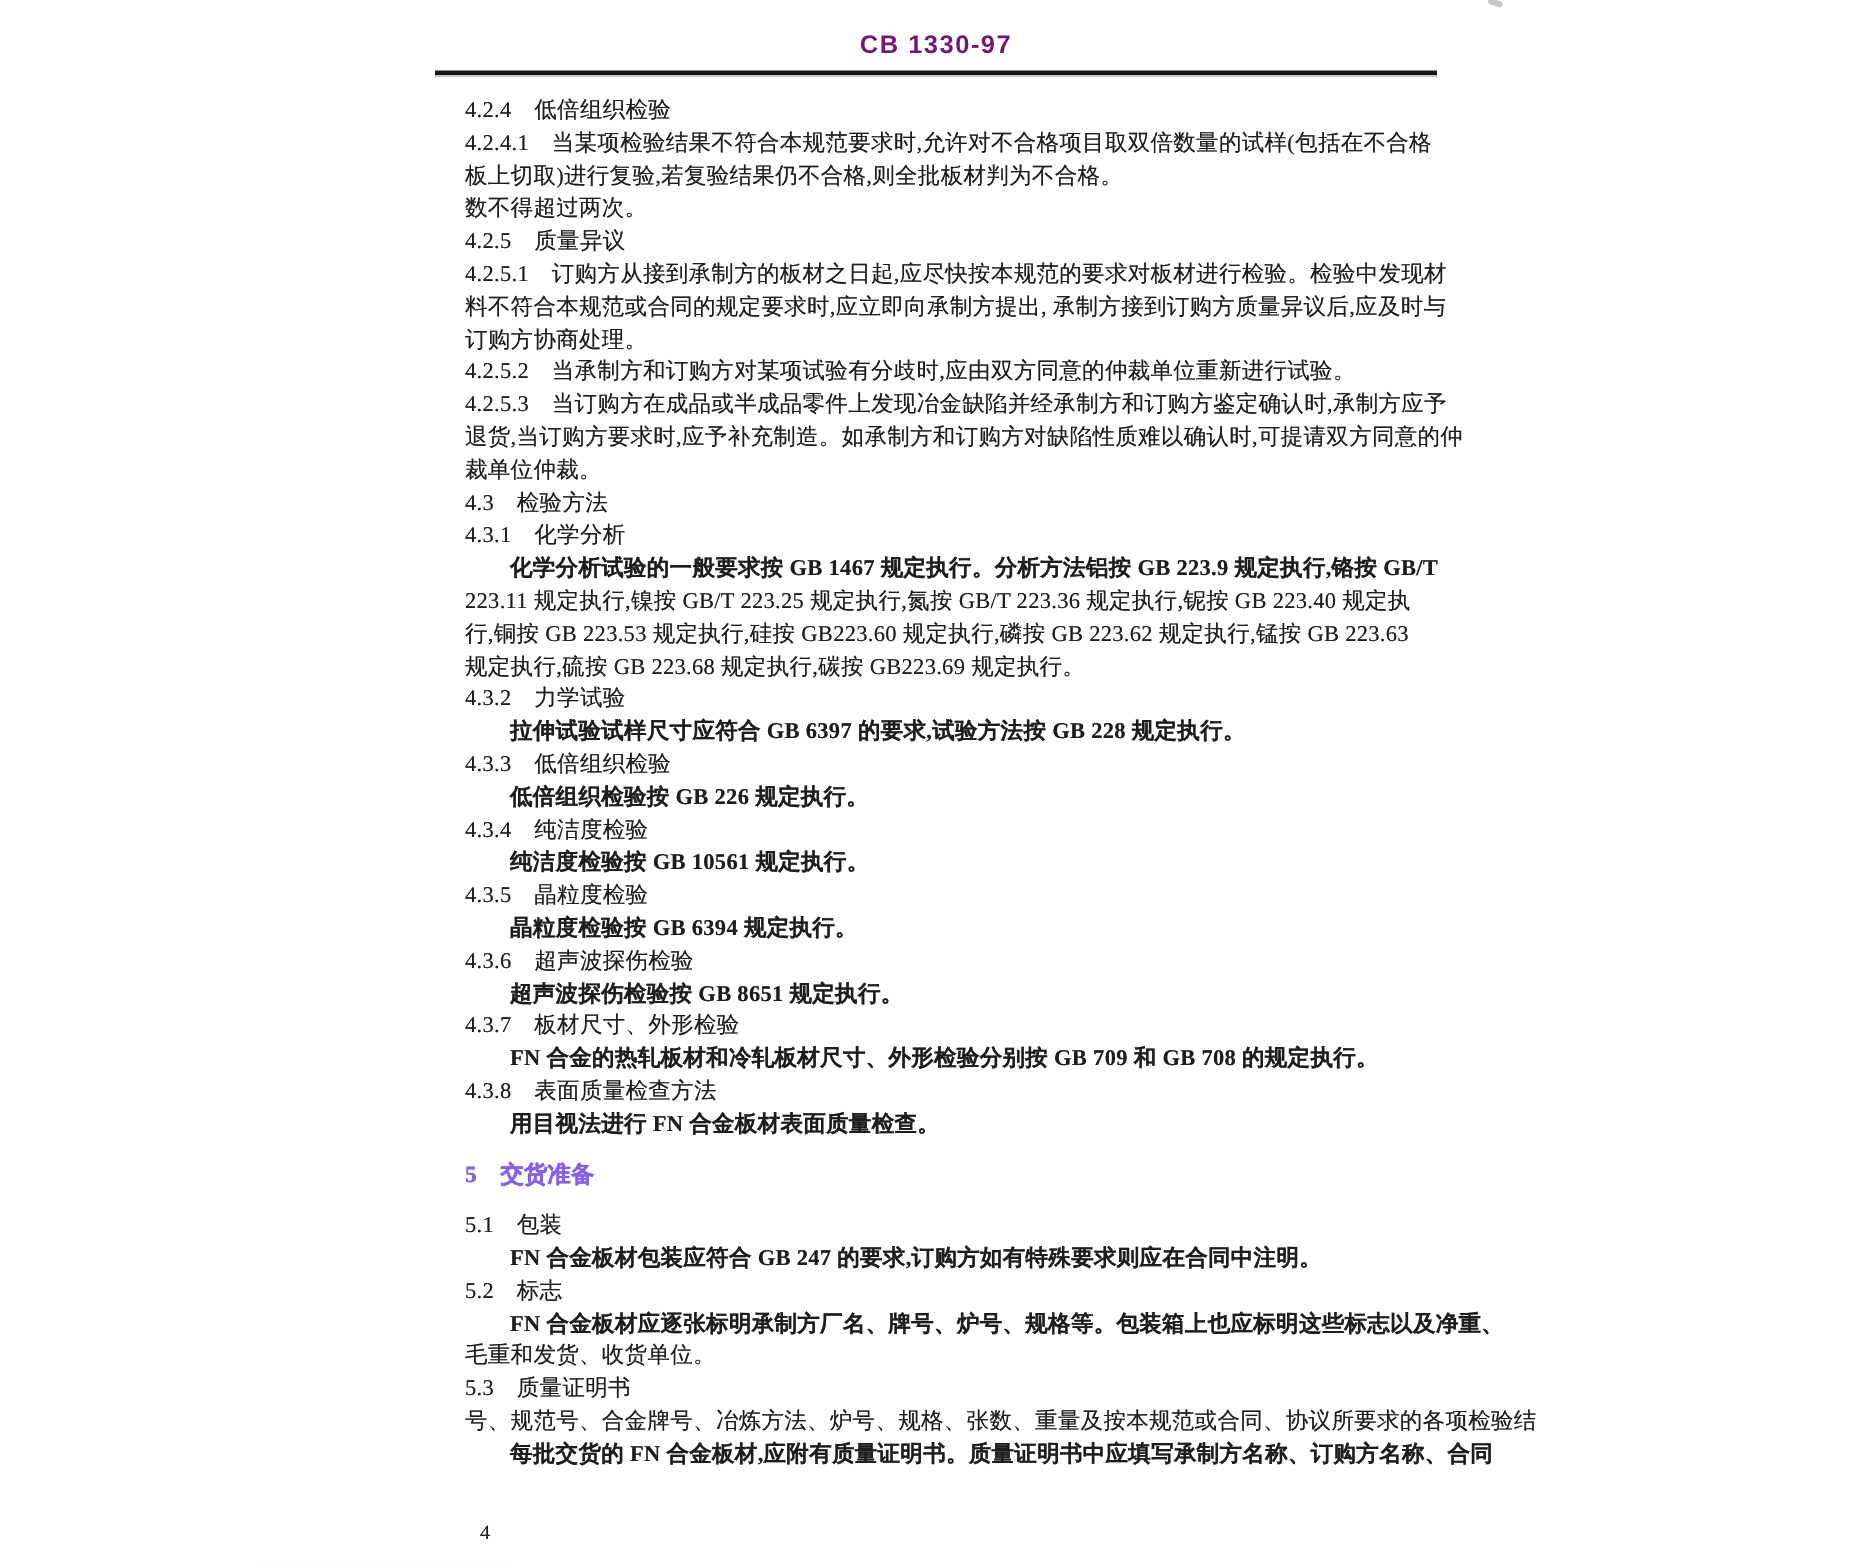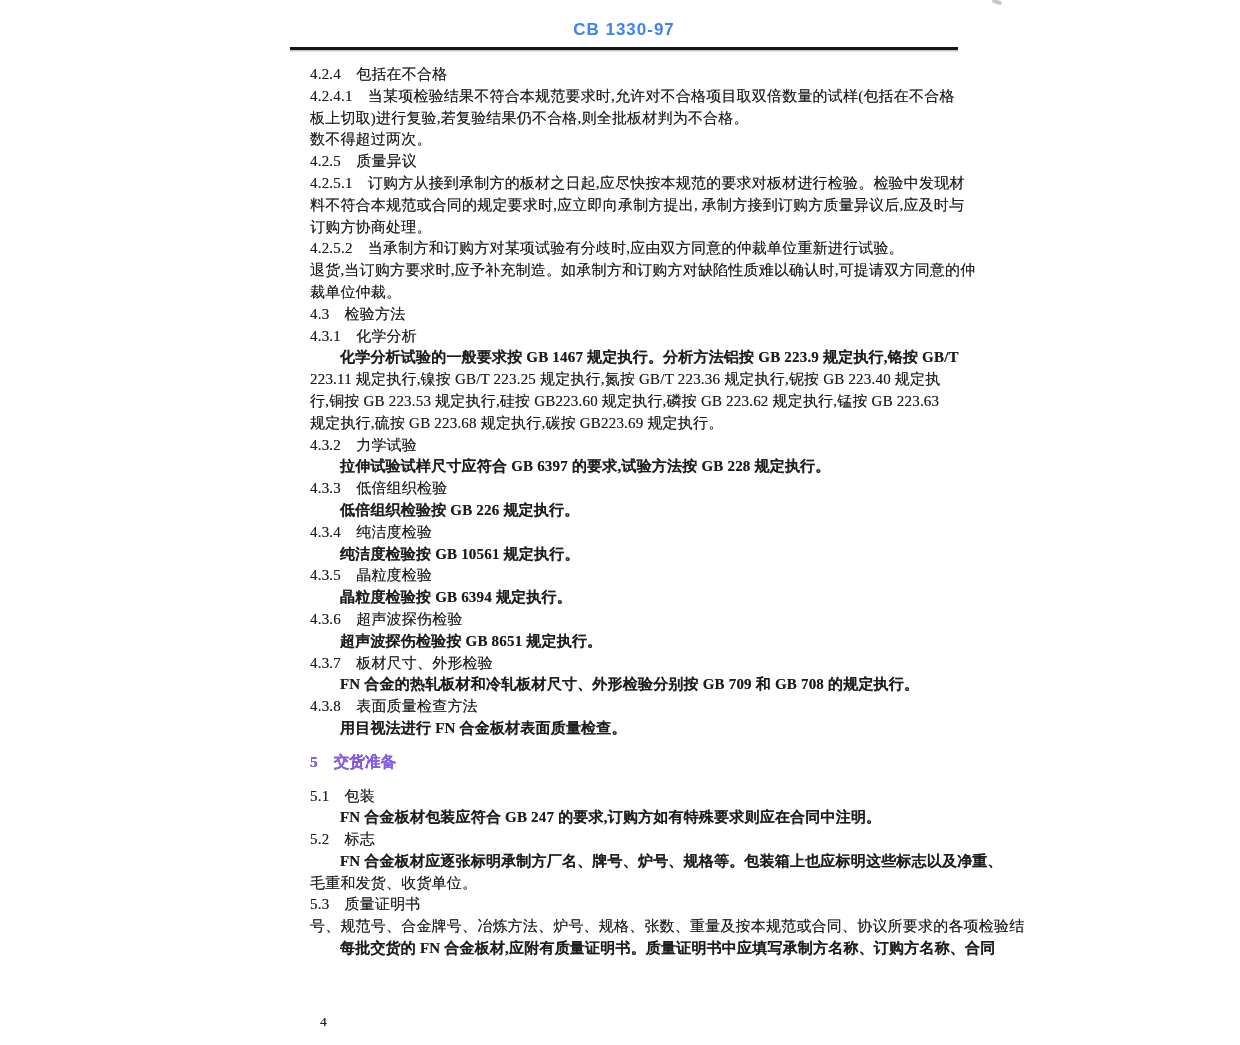--- a/index.html
+++ b/index.html
@@ -17,21 +17,21 @@
     color:#1f1f1f;
   }
   .std-header{
     position:absolute;
     left:290px; top:20px; width:668px;
     text-align:center;
     font-family:"Liberation Sans", sans-serif;
     font-size:17px;
     font-weight:700;
     letter-spacing:1px;
-    color:#3b82f6;
+    color:#701a75;
   }
   .header-rule{
     position:absolute;
     left:290px; top:47px; width:668px; height:2.5px;
     background:#171717;
     box-shadow:0 1.5px 0 rgba(23,23,23,.25);
   }
   .doc-body{
     position:absolute;
     left:310px; top:64px; width:660px;
@@ -72,29 +72,30 @@
   }
 </style>
 </head>
 <body>
 
 <div class="page">
   <div class="std-header">CB 1330-97</div>
   <div class="header-rule"></div>
   <div class="scan-artifact"></div>
   <div class="doc-body">
-      <div class="line clause">4.2.4　包括在不合格</div>
+      <div class="line clause">4.2.4　低倍组织检验</div>
       <div class="line body">4.2.4.1　当某项检验结果不符合本规范要求时,允许对不合格项目取双倍数量的试样(包括在不合格</div>
       <div class="line body">板上切取)进行复验,若复验结果仍不合格,则全批板材判为不合格。</div>
       <div class="line body">数不得超过两次。</div>
       <div class="line clause">4.2.5　质量异议</div>
       <div class="line body">4.2.5.1　订购方从接到承制方的板材之日起,应尽快按本规范的要求对板材进行检验。检验中发现材</div>
       <div class="line body">料不符合本规范或合同的规定要求时,应立即向承制方提出, 承制方接到订购方质量异议后,应及时与</div>
       <div class="line body">订购方协商处理。</div>
       <div class="line body">4.2.5.2　当承制方和订购方对某项试验有分歧时,应由双方同意的仲裁单位重新进行试验。</div>
+      <div class="line body">4.2.5.3　当订购方在成品或半成品零件上发现冶金缺陷并经承制方和订购方鉴定确认时,承制方应予</div>
       <div class="line body">退货,当订购方要求时,应予补充制造。如承制方和订购方对缺陷性质难以确认时,可提请双方同意的仲</div>
       <div class="line body">裁单位仲裁。</div>
       <div class="line clause">4.3　检验方法</div>
       <div class="line clause">4.3.1　化学分析</div>
       <div class="line indent">化学分析试验的一般要求按 GB 1467 规定执行。分析方法铝按 GB 223.9 规定执行,铬按 GB/T</div>
       <div class="line body">223.11 规定执行,镍按 GB/T 223.25 规定执行,氮按 GB/T 223.36 规定执行,铌按 GB 223.40 规定执</div>
       <div class="line body">行,铜按 GB 223.53 规定执行,硅按 GB223.60 规定执行,磷按 GB 223.62 规定执行,锰按 GB 223.63</div>
       <div class="line body">规定执行,硫按 GB 223.68 规定执行,碳按 GB223.69 规定执行。</div>
       <div class="line clause">4.3.2　力学试验</div>
       <div class="line indent">拉伸试验试样尺寸应符合 GB 6397 的要求,试验方法按 GB 228 规定执行。</div>

